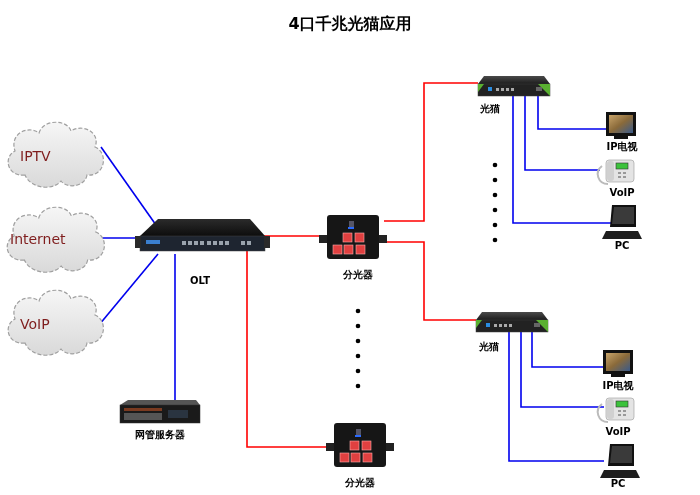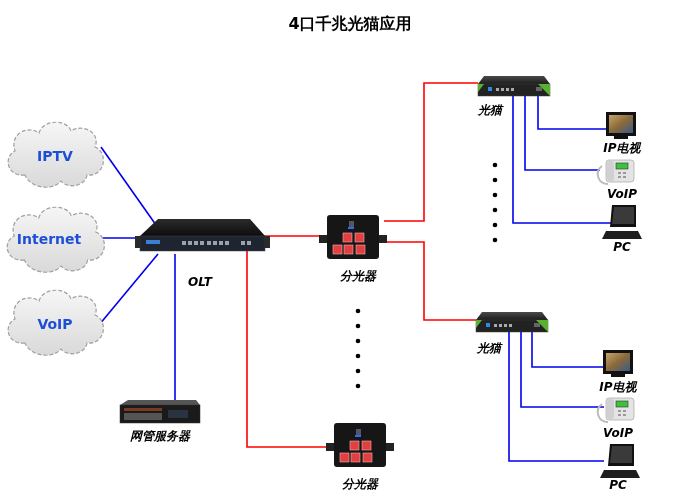--- a/index.html
+++ b/index.html
@@ -1,22 +1,22 @@
 <!DOCTYPE html>
 <html><head>
   <meta charset="utf-8">
   <style>
     html, body { margin: 0; padding: 0; background: #ffffff; }
     body { width: 700px; height: 495px; position: relative; overflow: hidden;
            font-family: "DejaVu Sans", "Liberation Sans", sans-serif; }
     #diagram { position: absolute; left: 0; top: 0; }
     .title { position: absolute; left: 0; width: 700px; top: 14px; text-align: center;
              font-size: 16px; font-weight: bold; color: #000; }
-    .lbl { position: absolute; font-size: 12px; font-weight: bold; color: #000; text-align: center; white-space: nowrap; font-style: italic; }
-    .cloud-lbl { position: absolute; font-size: 14px; font-weight: bold; color: #1d4ed8; text-align: center; }
+    .lbl { position: absolute; font-size: 10px; font-weight: bold; color: #000; text-align: center; white-space: nowrap; }
+    .cloud-lbl { position: absolute; font-size: 14px; font-weight: normal; color: #7f1d1d; text-align: left; }
   </style>
 </head>
 <body>
 
 <div class="title">4口千兆光猫应用</div>
 
 <svg id="diagram" width="700" height="495" viewBox="0 0 700 495">
   <defs>
     <linearGradient id="cloudGrad" x1="0" y1="0" x2="0" y2="1">
       <stop offset="0" stop-color="#f6f6f6"></stop>

